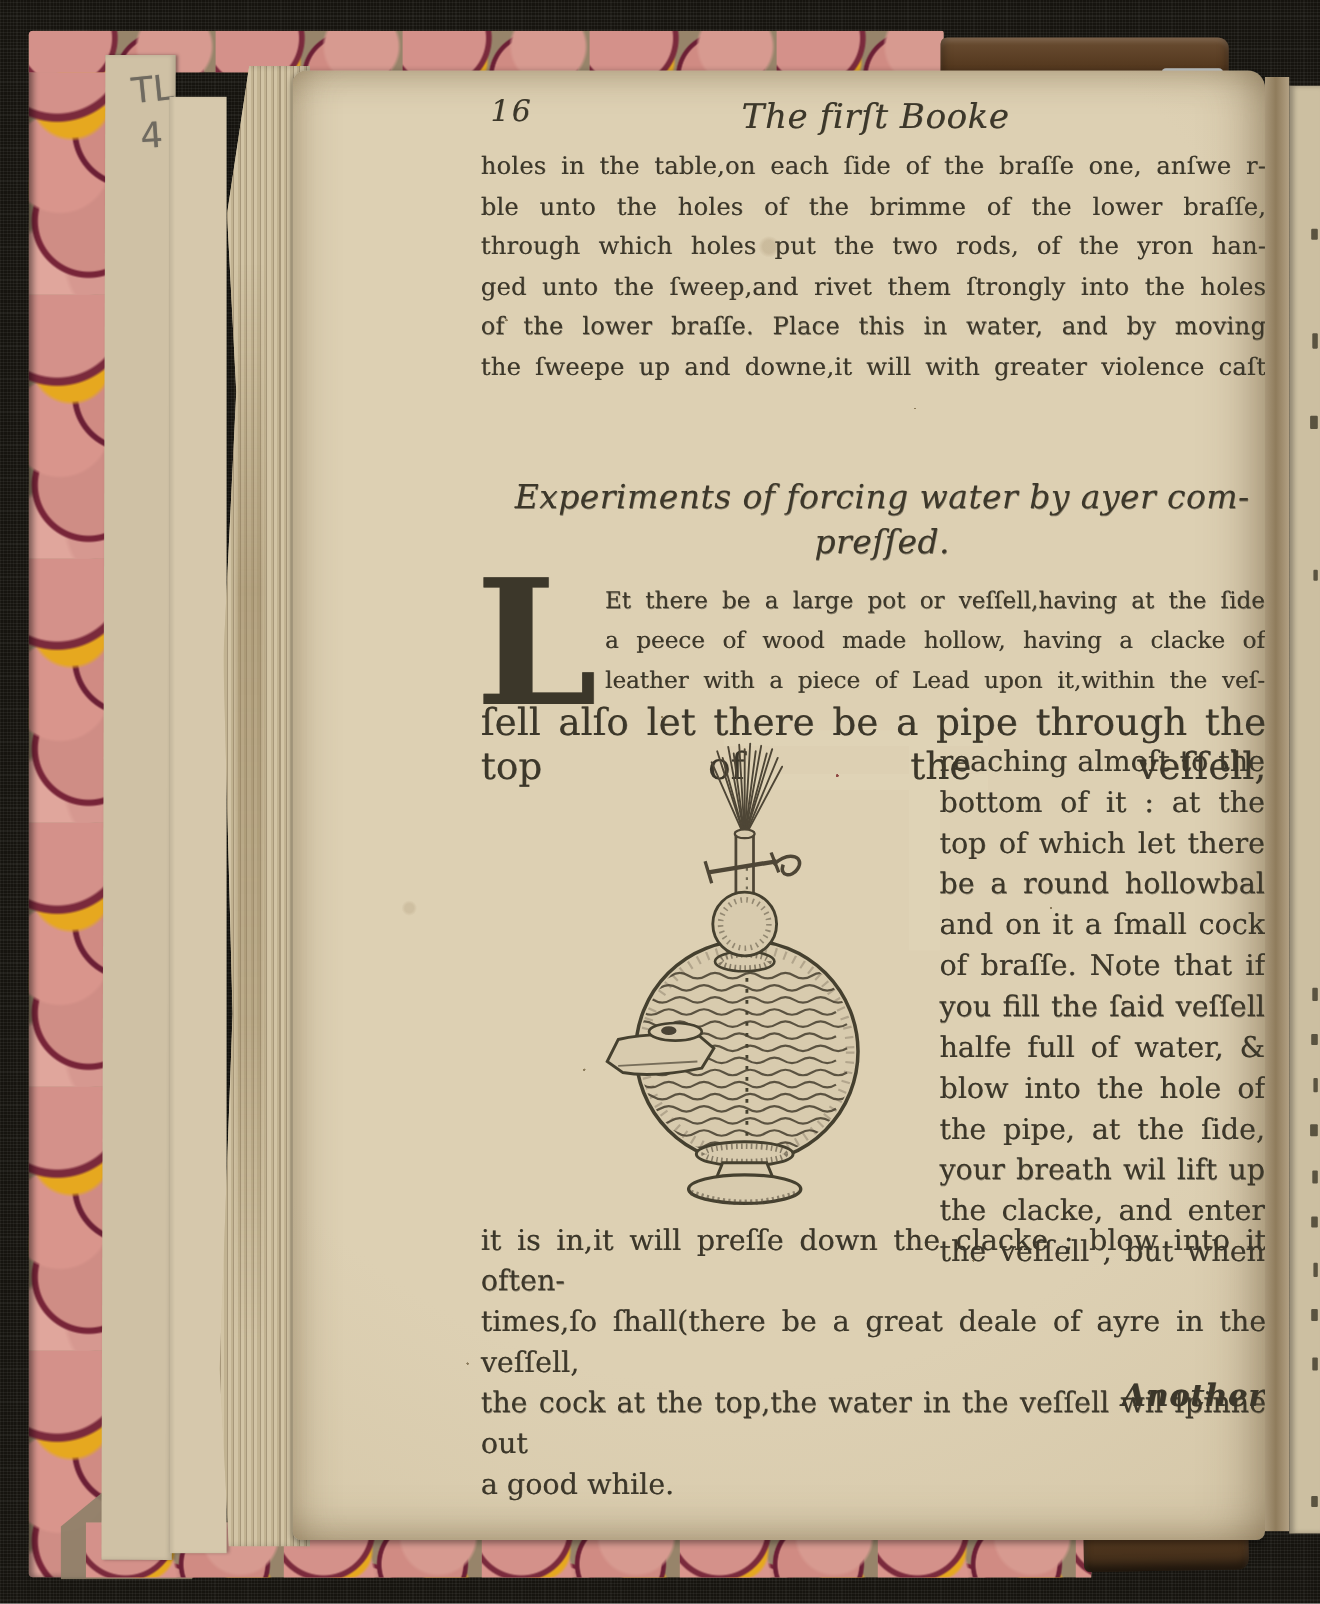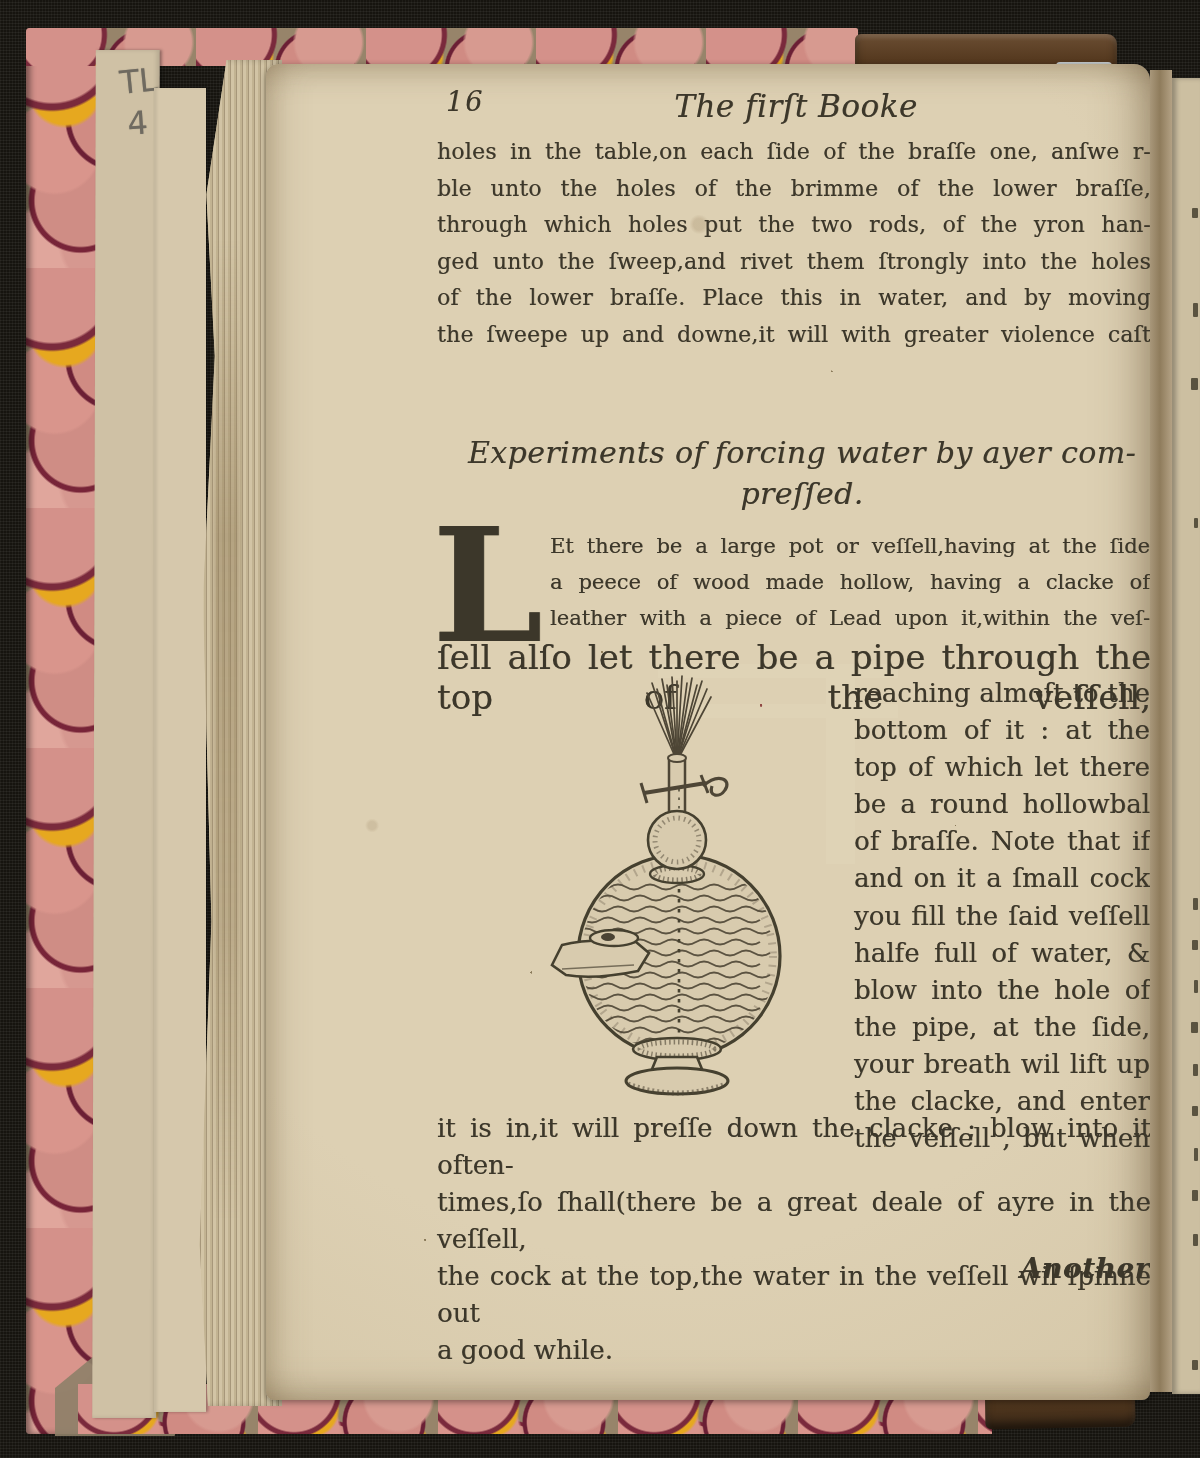--- a/index.html
+++ b/index.html
@@ -161,22 +161,22 @@
   </div>
   <div class="abs ink tgroup p2b">
     <div class="ln">ſell alſo let there be a pipe through the top of the veſſell,</div>
   </div>
 
   <div class="abs ink tgroup sidecol">
     <div class="ln">reaching almoſt to the</div>
     <div class="ln">bottom of it : at the</div>
     <div class="ln">top of which let there</div>
     <div class="ln">be a round hollowbal</div>
+    <div class="ln">and on it a ſmall cock</div>
     <div class="ln">of braſſe. Note that if</div>
-    <div class="ln">and on it a ſmall cock</div>
     <div class="ln">you fill the ſaid veſſell</div>
     <div class="ln">halfe full of water, &amp;</div>
     <div class="ln">blow into the hole of</div>
     <div class="ln">the pipe, at the ſide,</div>
     <div class="ln">your breath wil lift up</div>
     <div class="ln">the clacke, and enter</div>
     <div class="ln">the veſſell , but when</div>
   </div>
 
   <div class="abs ink tgroup p3">

